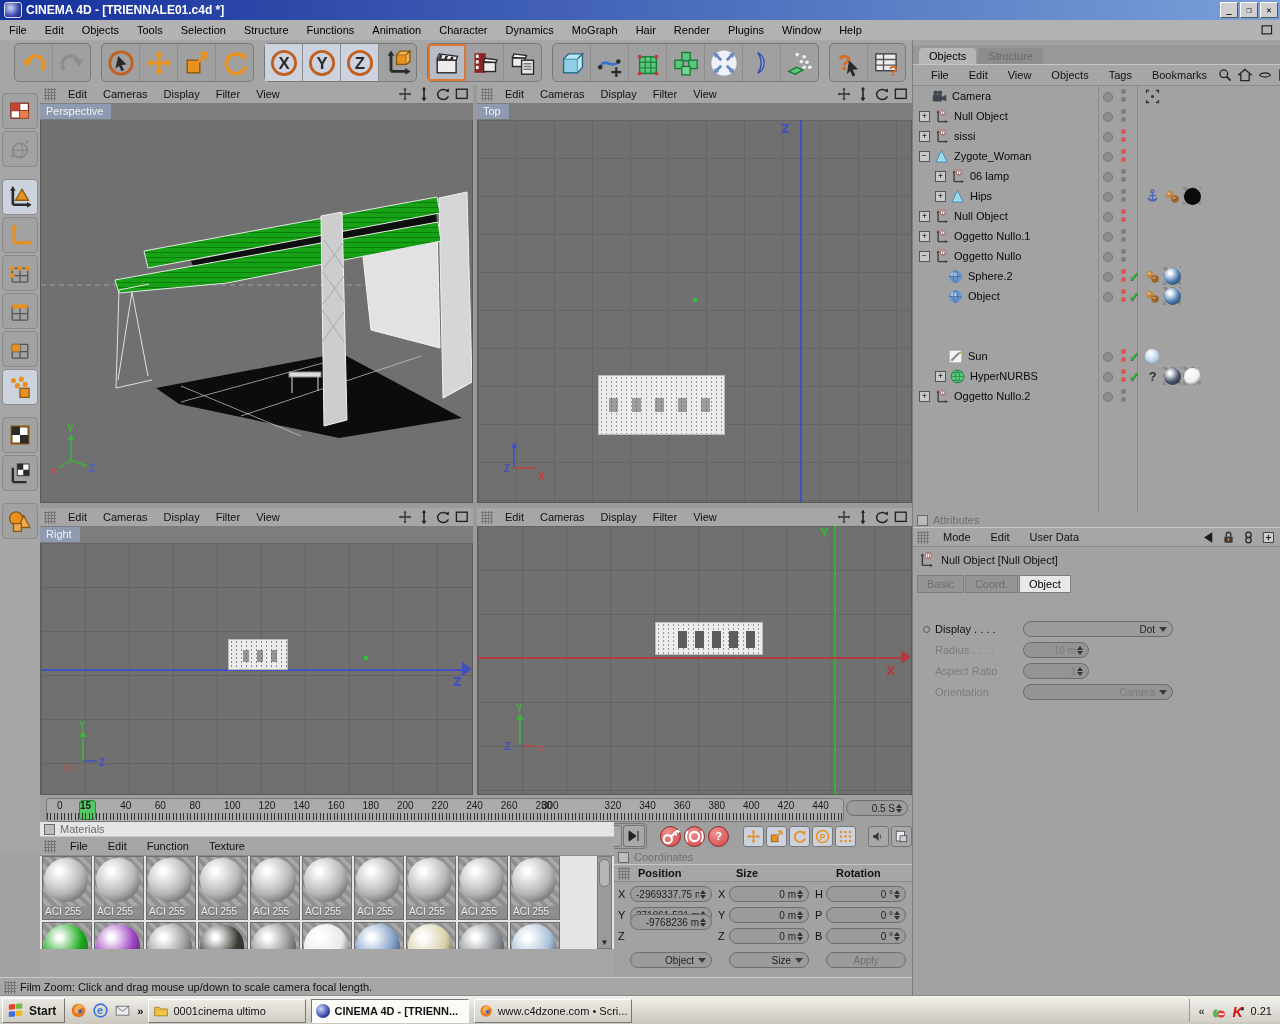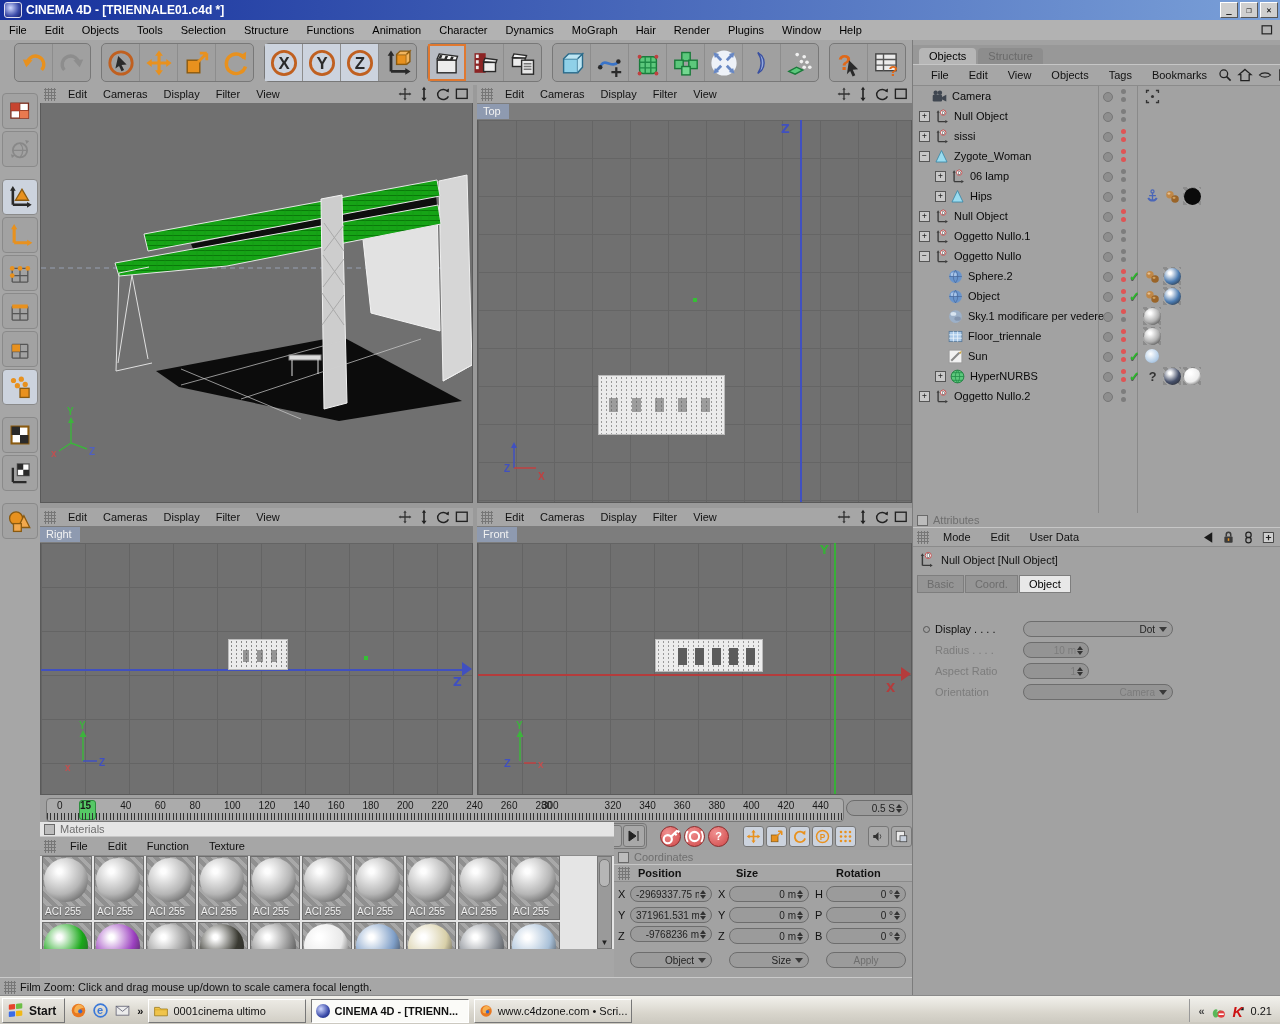--- a/index.html
+++ b/index.html
@@ -521,20 +521,23 @@
                 <path d="M16 7a7 6.2 0 1 0 .8 6" fill="none" stroke="#222" stroke-width="1.8"></path>
                 <path d="M17.5 3l-.4 5.2-4-2.6z" fill="#222"></path>
               </svg>
             </span></span>
           <span class="ci"><span style="display: inline-flex; width: 16px; height: 16px;">
               <svg viewBox="0 0 20 20" xmlns="http://www.w3.org/2000/svg" style="width: 100%; height: 100%;">
                 <rect x="3" y="4" width="13.5" height="11.5" fill="none" stroke="#222" stroke-width="1.7"></rect>
               </svg>
             </span></span>
         </div>
+        <div class="vplabel">
+          <span class="vpname">Perspective</span>
+        </div>
         <div class="vpcontent ">
           <svg style="position:absolute;left:0;top:0;" width="433" height="383" viewBox="0 0 433 383">
             <defs>
               <pattern id="gs" width="8" height="5" patternUnits="userSpaceOnUse">
                 <rect width="8" height="5" fill="#16a416"></rect>
                 <path d="M0 2.5h8" stroke="#0a7a0a"></path>
                 <path d="M4 0v5" stroke="#129212" stroke-width=".5"></path>
               </pattern>
             </defs>
             <line x1="0" y1="165" x2="433" y2="165" stroke="#97a0b2" stroke-dasharray="5 4"></line>
@@ -701,23 +704,20 @@
                 <path d="M16 7a7 6.2 0 1 0 .8 6" fill="none" stroke="#222" stroke-width="1.8"></path>
                 <path d="M17.5 3l-.4 5.2-4-2.6z" fill="#222"></path>
               </svg>
             </span></span>
           <span class="ci"><span style="display: inline-flex; width: 16px; height: 16px;">
               <svg viewBox="0 0 20 20" xmlns="http://www.w3.org/2000/svg" style="width: 100%; height: 100%;">
                 <rect x="3" y="4" width="13.5" height="11.5" fill="none" stroke="#222" stroke-width="1.7"></rect>
               </svg>
             </span></span>
         </div>
-        <div class="vplabel">
-          <span class="vpname">Front</span>
-        </div>
         <div class="vpcontent gridB">
           <div class="axisV" style="left: 356px; background: rgb(56, 176, 56); width: 1.5px;"></div>
           <span class="axlab" style="left: 342px; top: 0px; color: rgb(56, 176, 56);">Y</span>
           <div class="axisH" style="top: 131px; background: rgb(180, 60, 60); height: 1.5px; right: 8px;"></div>
           <svg style="position:absolute;right:0;top:124px;" width="10" height="14" viewBox="0 0 10 14">
             <path d="M0 0l10 7-10 7z" fill="#b43c3c"></path>
           </svg>
           <span class="axlab" style="left: 408px; top: 138px; color: rgb(180, 60, 60);">X</span>
           <div class="bldg" style="left: 178px; top: 97px; width: 106px; height: 31px; background-image: radial-gradient(rgb(154, 154, 154) 1px, transparent 1.1px); background-size: 5px 4px;">
             <div class="win" style="left: 22px; top: 8px; width: 9px; height: 17px;"></div>
@@ -1014,21 +1014,21 @@
         </div>
         <span class="crow-lbl" style="left: 4px; top: 59px;">Y</span>
         <div class="pill cfield" style="left: 16px; top: 57px; width: 82px;">
           <span class="val">371961.531 m</span>
           <span class="spn">
             <b class="u"></b>
             <b class="d"></b>
           </span>
         </div>
         <span class="crow-lbl" style="left: 4px; top: 80px;">Z</span>
-        <div class="pill cfield" style="left: 16px; top: 76px; width: 82px;">
+        <div class="pill cfield" style="left: 16px; top: 64px; width: 82px;">
           <span class="val">-9768236 m</span>
           <span class="spn">
             <b class="u"></b>
             <b class="d"></b>
           </span>
         </div>
         <span class="crow-lbl" style="left: 104px; top: 38px;">X</span>
         <div class="pill cfield" style="left: 115px; top: 36px; width: 80px;">
           <span class="val">0 m</span>
           <span class="spn">
@@ -1331,55 +1331,20 @@
                 <ellipse cx="5.8" cy="6.6" rx="1.8" ry="1.2" fill="#e8c090"></ellipse>
                 <circle cx="13" cy="13" r="4.4" fill="#9a6428"></circle>
                 <ellipse cx="11.8" cy="11.6" rx="1.8" ry="1.2" fill="#d0a060"></ellipse>
               </svg>
             </span>
             <span class="hatchbg">
               <span class="mball" style="background: radial-gradient(circle at 35% 30%, rgb(255, 255, 255) 8%, rgb(74, 122, 176) 55%, rgb(34, 34, 34));"></span>
             </span>
           </span>
         </div>
-        <div class="trow" style="top: 220px;">
-          <span style="width: 22px; flex: 0 0 auto;"></span>
-          <span style="width: 12px; flex: 0 0 auto;"></span>
-          <span class="tico"><svg viewBox="0 0 20 20" xmlns="http://www.w3.org/2000/svg">
-              <circle cx="10" cy="10" r="7.5" fill="#9cb0c8"></circle>
-              <ellipse cx="7.5" cy="7" rx="3.4" ry="2.2" fill="#d8e4f0"></ellipse>
-              <ellipse cx="12.5" cy="12.5" rx="3.8" ry="2.4" fill="#8496b0"></ellipse>
-            </svg></span>
-          <span class="tlabel">Sky.1 modificare per vedere</span>
-          <span class="bigdot"></span>
-          <span class="sdot red" style="top: 3px;"></span>
-          <span class="sdot gray" style="top: 11px;"></span>
-          <span class="tagbox">
-            <span class="hatchbg">
-              <span class="mball" style="background: radial-gradient(circle at 35% 30%, rgb(255, 255, 255) 8%, rgb(176, 176, 176) 55%, rgb(34, 34, 34));"></span>
-            </span>
-          </span>
-        </div>
-        <div class="trow" style="top: 240px;">
-          <span style="width: 22px; flex: 0 0 auto;"></span>
-          <span style="width: 12px; flex: 0 0 auto;"></span>
-          <span class="tico"><svg viewBox="0 0 20 20" xmlns="http://www.w3.org/2000/svg">
-              <rect x="2.5" y="4" width="15" height="12" fill="#a8c8e8" stroke="#5a7a9a"></rect>
-              <path d="M2.5 8h15M2.5 12h15M7.5 4v12M12.5 4v12" stroke="#e8f2fa"></path>
-            </svg></span>
-          <span class="tlabel">Floor_triennale</span>
-          <span class="bigdot"></span>
-          <span class="sdot red" style="top: 3px;"></span>
-          <span class="sdot red" style="top: 11px;"></span>
-          <span class="tagbox">
-            <span class="hatchbg">
-              <span class="mball" style="background: radial-gradient(circle at 35% 30%, rgb(255, 255, 255) 8%, rgb(176, 176, 176) 55%, rgb(34, 34, 34));"></span>
-            </span>
-          </span>
-        </div>
         <div class="trow" style="top: 260px;">
           <span style="width: 22px; flex: 0 0 auto;"></span>
           <span style="width: 12px; flex: 0 0 auto;"></span>
           <span class="tico"><svg viewBox="0 0 20 20" xmlns="http://www.w3.org/2000/svg">
               <rect x="2.5" y="2.5" width="15" height="15" fill="#f2f2f2" stroke="#999"></rect>
               <path d="M5 15L14.5 5.5" stroke="#8a8a8a" stroke-width="2.4"></path>
               <path d="M14 5l2 2 1.5-3.5z" fill="#caa23c"></path>
             </svg></span>
           <span class="tlabel">Sun</span>
           <span class="bigdot"></span>

